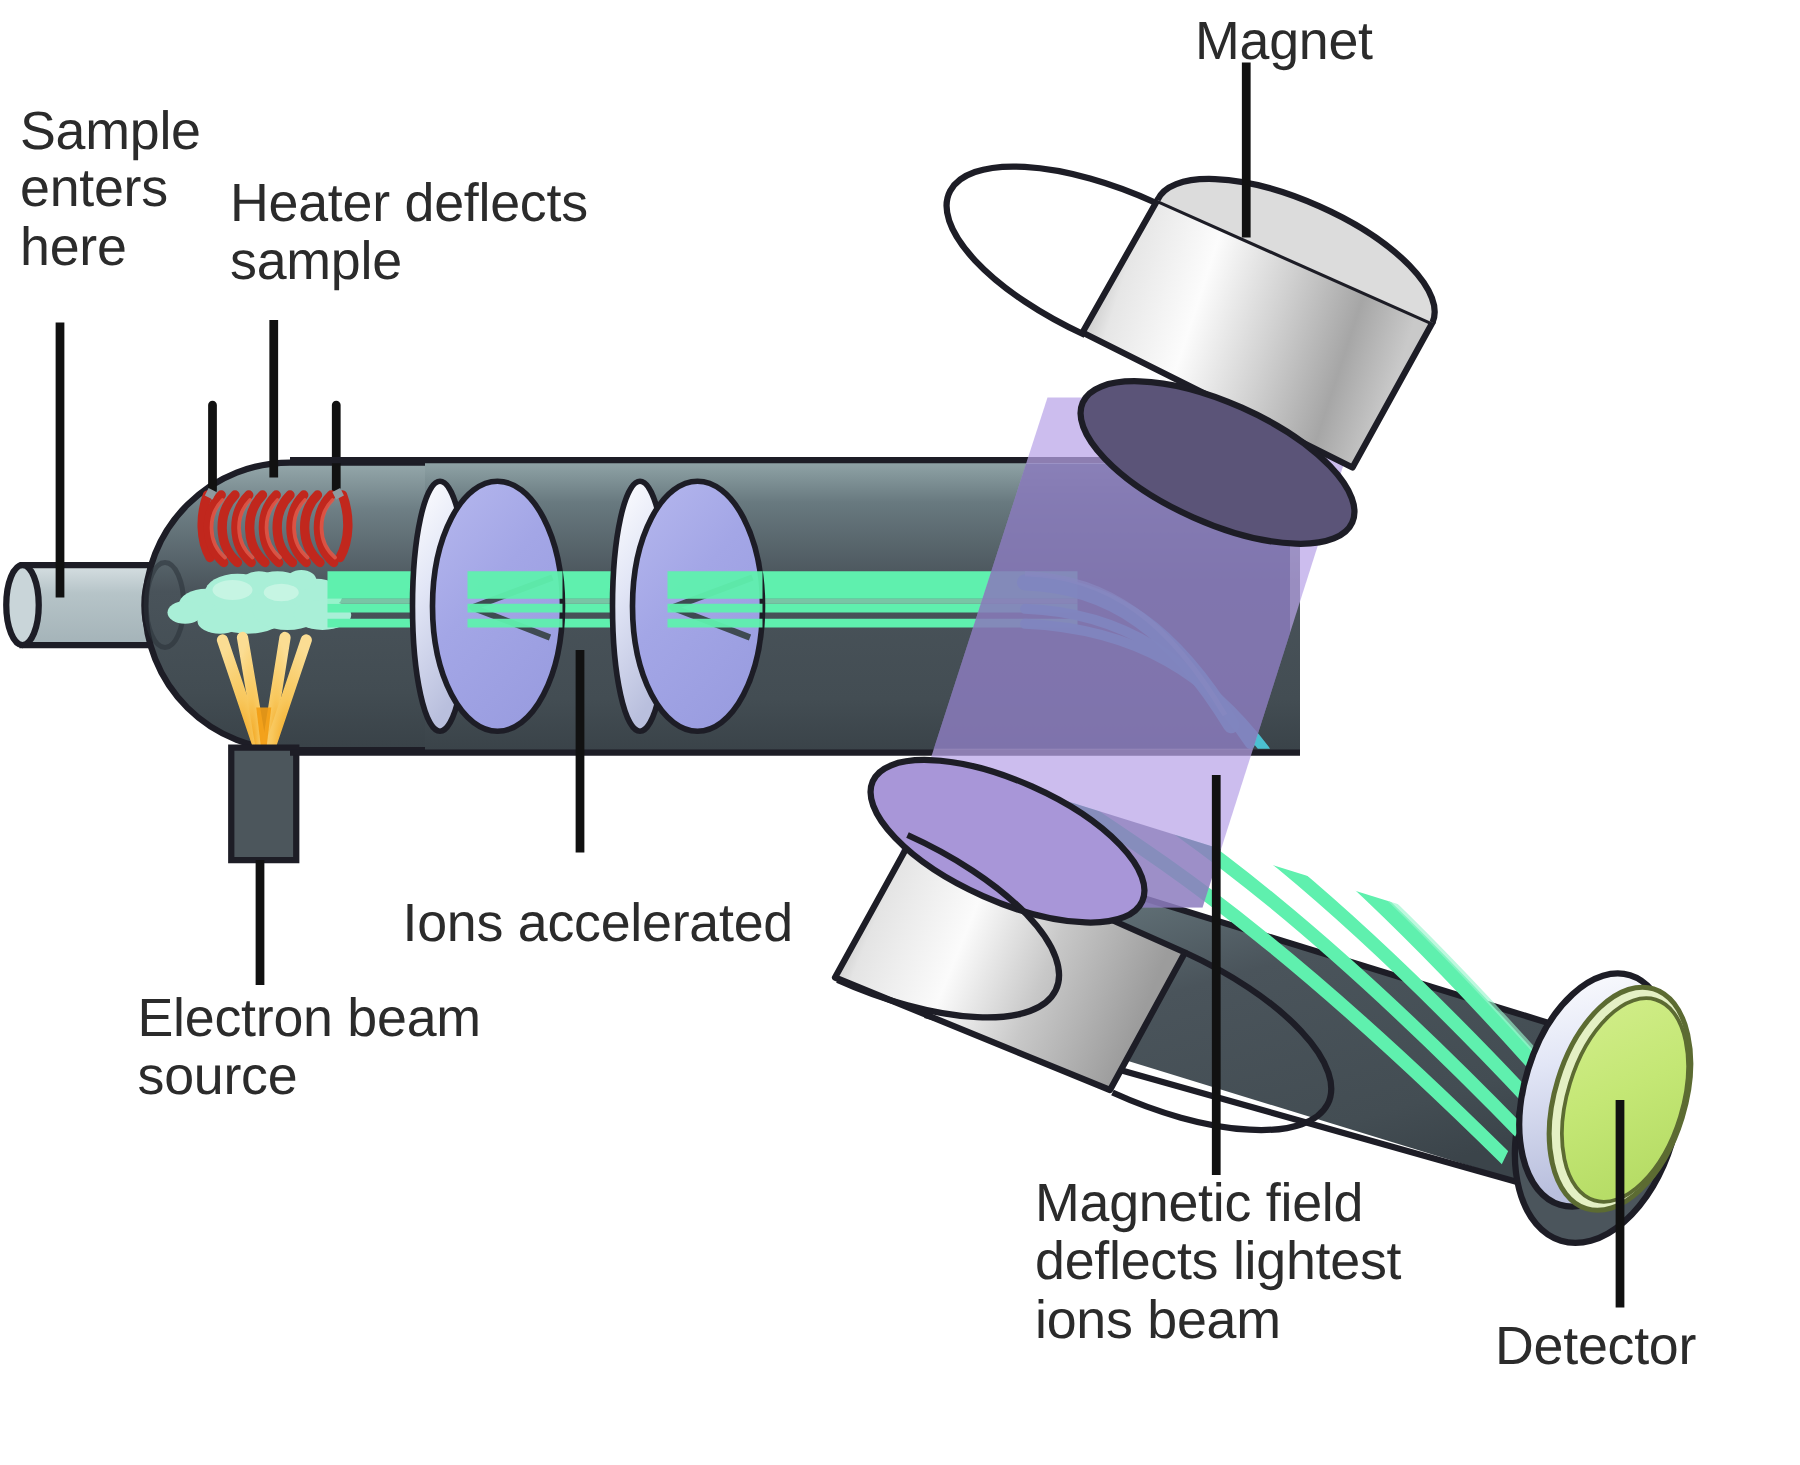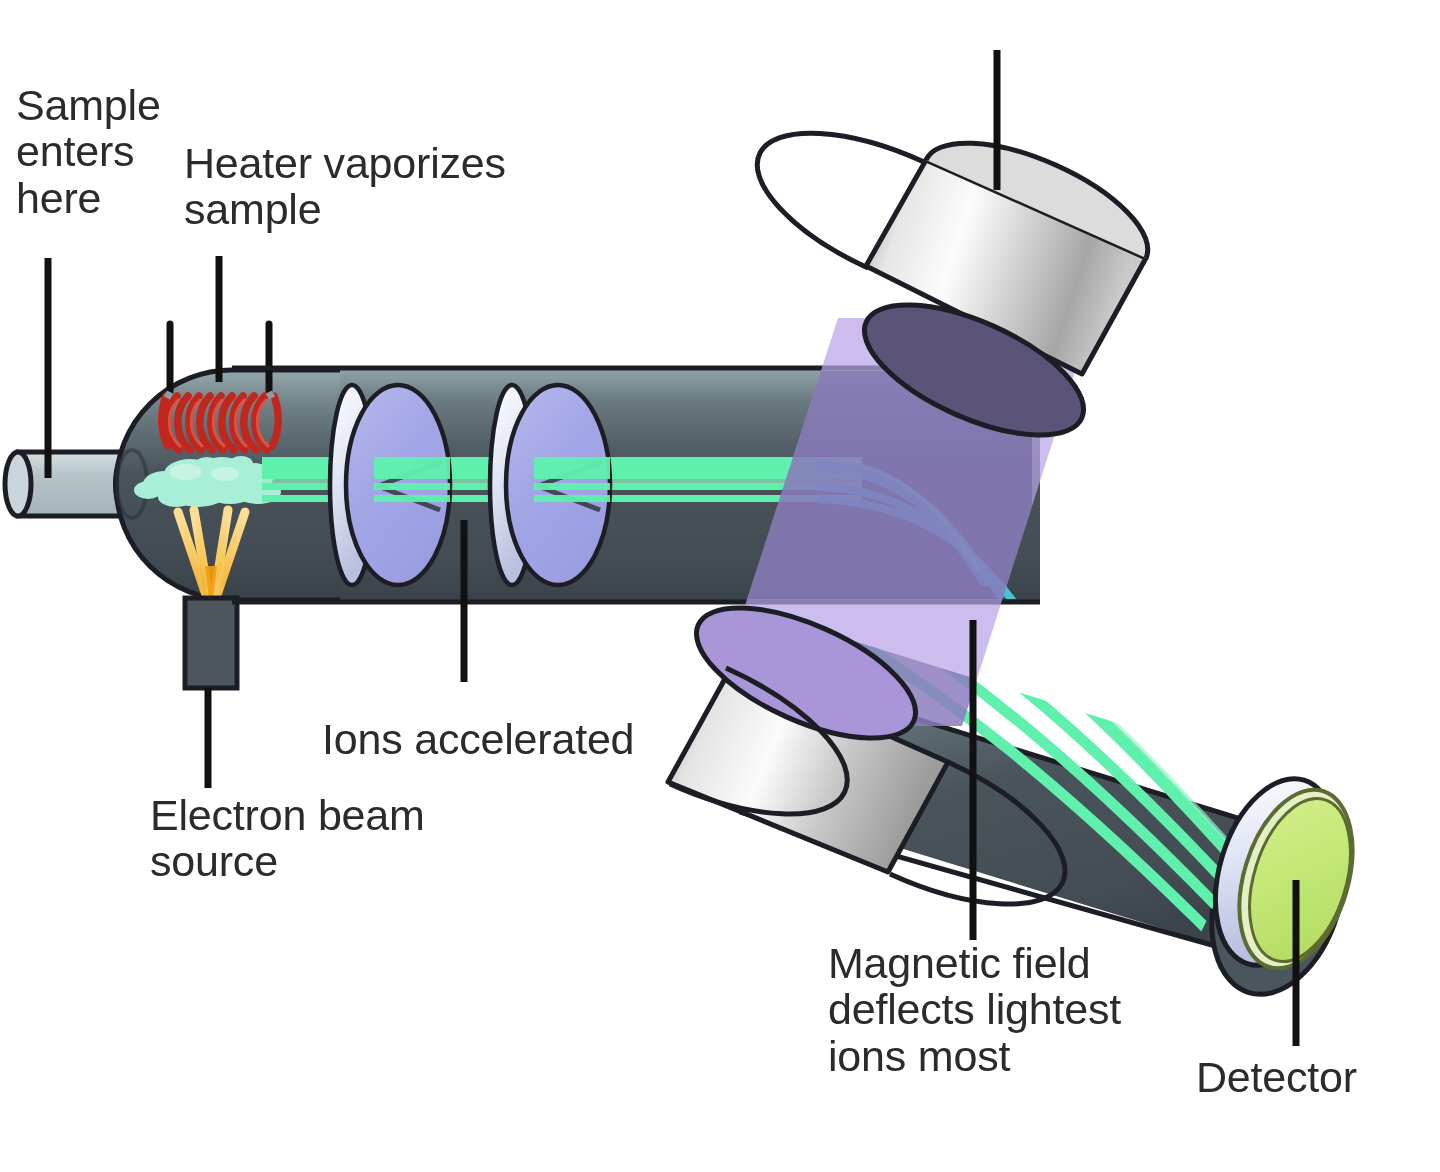--- a/index.html
+++ b/index.html
@@ -299,28 +299,29 @@
       <path d="M 997 50 L 997 190"></path>
       <path d="M 973 620 L 973 940"></path>
       <path d="M 1296 880 L 1296 1046"></path>
     </g>
   </svg>
 
   <div class="lbl" style="left:16px; top:82px; width:170px;">Sample
 enters
 here</div>
 
-  <div class="lbl" style="left:184px; top:140px; width:380px;">Heater vaporizes
+  <div class="lbl" style="left:184px; top:140px; width:380px;">Heater deflects
 sample</div>
 
-  <div class="lbl" style="left:110px; top:792px; width:400px;margin-left:40px;">Electron beam
+  <div class="lbl" style="left:110px; top:792px; width:400px;">Electron beam
 source</div>
 
   <div class="lbl" style="left:322px; top:716px; width:380px;">Ions accelerated</div>
 
+  <div class="lbl" style="left:956px; top:10px; width:300px;">Magnet</div>
 
   <div class="lbl" style="left:828px; top:940px; width:400px;">Magnetic field
 deflects lightest
-ions most</div>
+ions beam</div>
 
   <div class="lbl" style="left:1196px; top:1054px; width:280px;">Detector</div>
 
 </div>
 
 </body></html>

